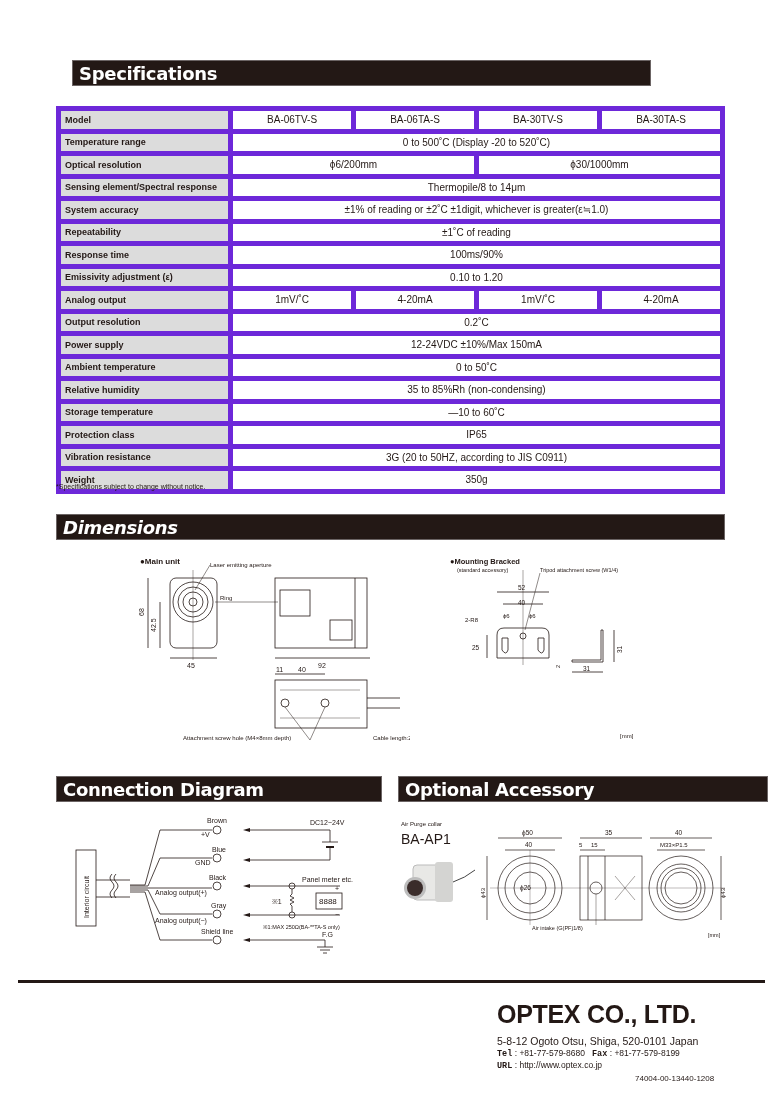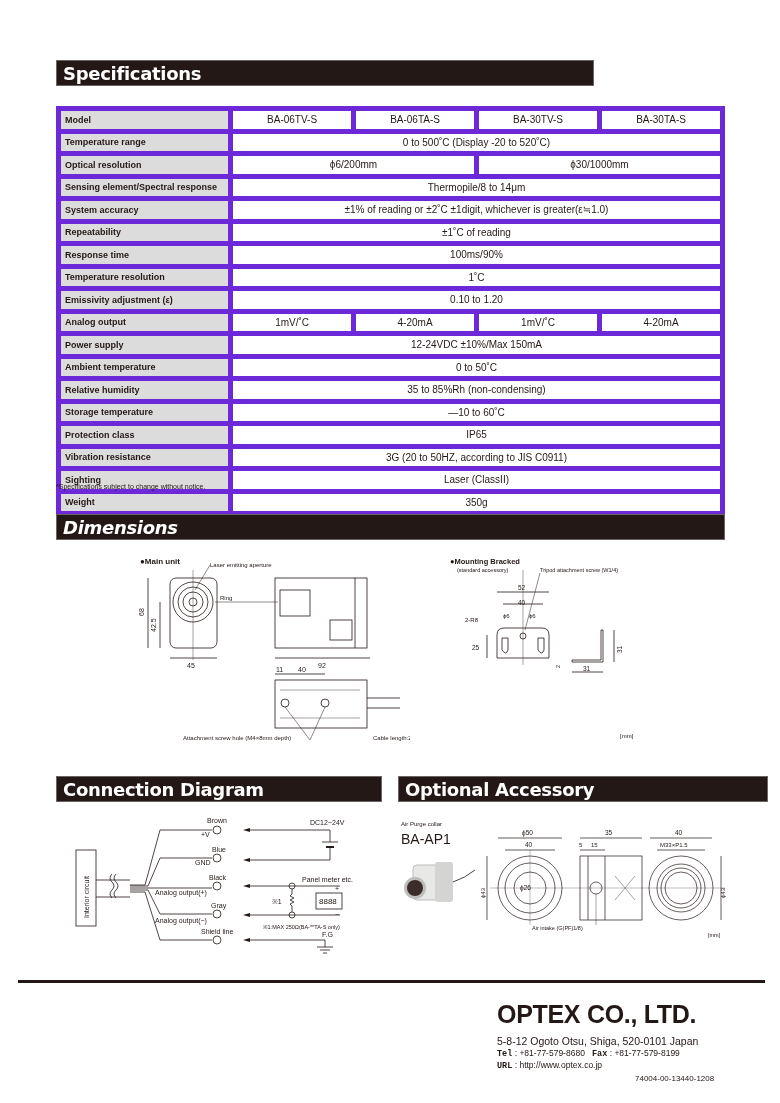--- a/index.html
+++ b/index.html
@@ -14,21 +14,21 @@
   .company { position:absolute; left:497px; top:1000px; font-weight:bold; font-size:25px; letter-spacing:-0.3px; }
   .addr { position:absolute; left:497px; top:1035px; font-size:10.5px; }
   .tel { position:absolute; left:497px; top:1048px; font-size:8.5px; }
   .url { position:absolute; left:497px; top:1060px; font-size:8.5px; }
   .code { position:absolute; left:635px; top:1074px; font-size:8px; }
   b.k { font-weight:bold;font-family:Liberation Mono, monospace; }
 </style>
 </head>
 <body>
 
-<div class="bar" style="left:56px;top:60px;width:538px;"><span>Specifications</span></div>
+<div class="bar" style="left:72px;top:60px;width:579px;"><span>Specifications</span></div>
 
 <table class="spec">
   <tbody id="spec-body">
       <tr>
         <td class="lbl">Model</td>
         <td>BA-06TV-S</td>
         <td>BA-06TA-S</td>
         <td>BA-30TV-S</td>
         <td>BA-30TA-S</td>
       </tr>
@@ -51,35 +51,35 @@
       </tr>
       <tr>
         <td class="lbl">Repeatability</td>
         <td colspan="4">±1˚C of reading</td>
       </tr>
       <tr>
         <td class="lbl">Response time</td>
         <td colspan="4">100ms/90%</td>
       </tr>
       <tr>
-        <td class="lbl">Temperature resolution</td>
-        <td colspan="4">1˚C</td>
-      </tr>
-      <tr>
         <td class="lbl">Emissivity adjustment (ε)</td>
         <td colspan="4">0.10 to 1.20</td>
       </tr>
       <tr>
         <td class="lbl">Analog output</td>
         <td>1mV/˚C</td>
         <td>4-20mA</td>
         <td>1mV/˚C</td>
         <td>4-20mA</td>
       </tr>
       <tr>
+        <td class="lbl">Output resolution</td>
+        <td colspan="4">0.2˚C</td>
+      </tr>
+      <tr>
         <td class="lbl">Power supply</td>
         <td colspan="4">12-24VDC ±10%/Max 150mA</td>
       </tr>
       <tr>
         <td class="lbl">Ambient temperature</td>
         <td colspan="4">0 to 50˚C</td>
       </tr>
       <tr>
         <td class="lbl">Relative humidity</td>
         <td colspan="4">35 to 85%Rh (non-condensing)</td>
@@ -88,24 +88,20 @@
         <td class="lbl">Storage temperature</td>
         <td colspan="4">—10 to 60˚C</td>
       </tr>
       <tr>
         <td class="lbl">Protection class</td>
         <td colspan="4">IP65</td>
       </tr>
       <tr>
         <td class="lbl">Vibration resistance</td>
         <td colspan="4">3G (20 to 50HZ, according to JIS C0911)</td>
-      </tr>
-      <tr>
-        <td class="lbl">Sighting</td>
-        <td colspan="4">Laser (ClassII)</td>
       </tr>
       <tr>
         <td class="lbl">Weight</td>
         <td colspan="4">350g</td>
       </tr>
     </tbody>
 </table>
 <div class="note">*Specifications subject to change without notice.</div>
 
 <div class="bar" style="left:56px;top:514px;width:669px;font-style:italic;"><span>Dimensions</span></div>

